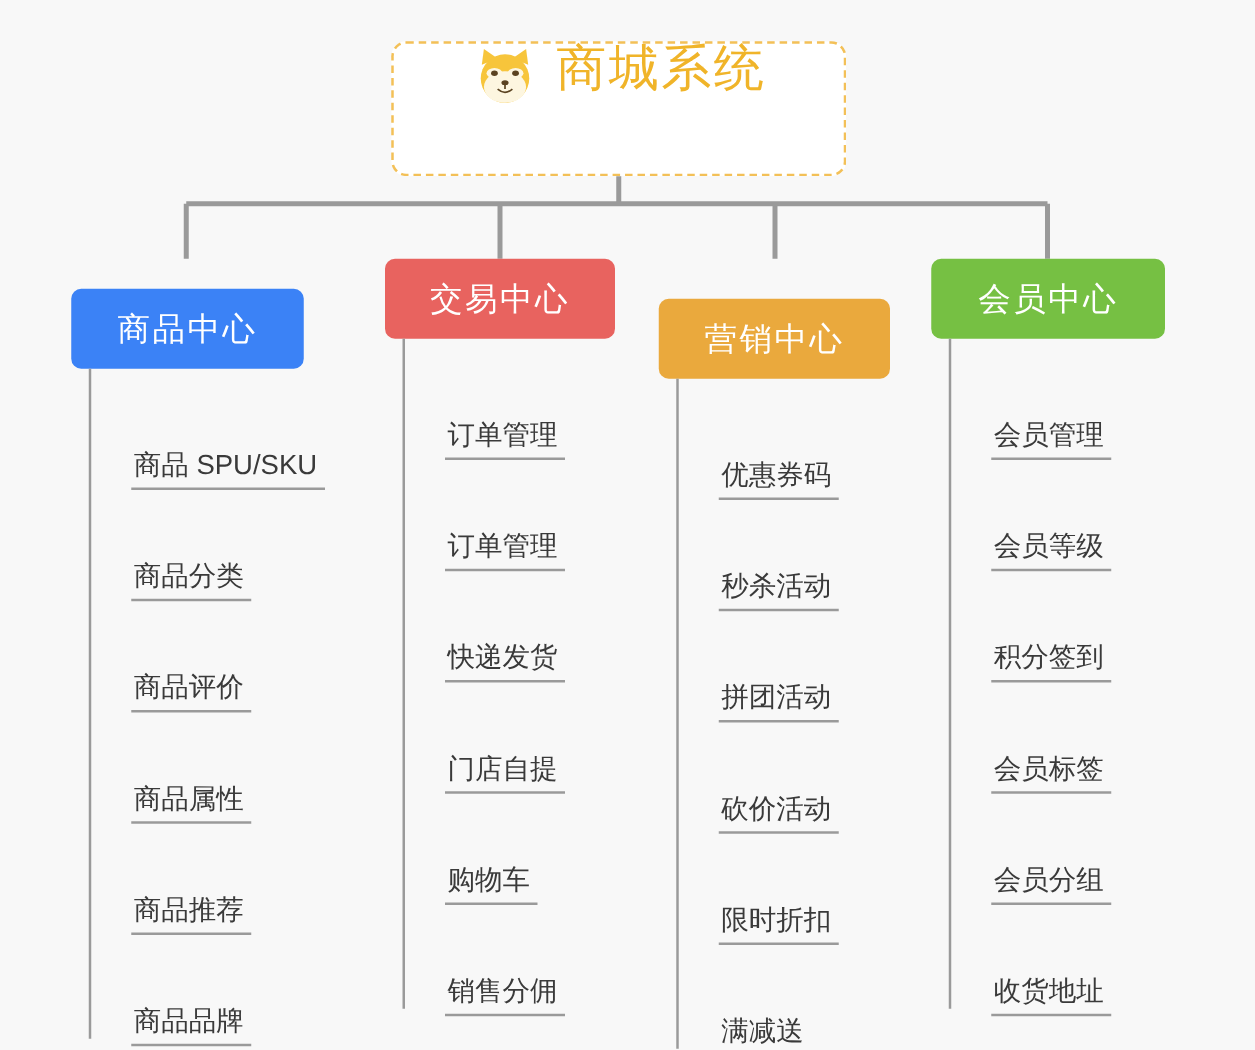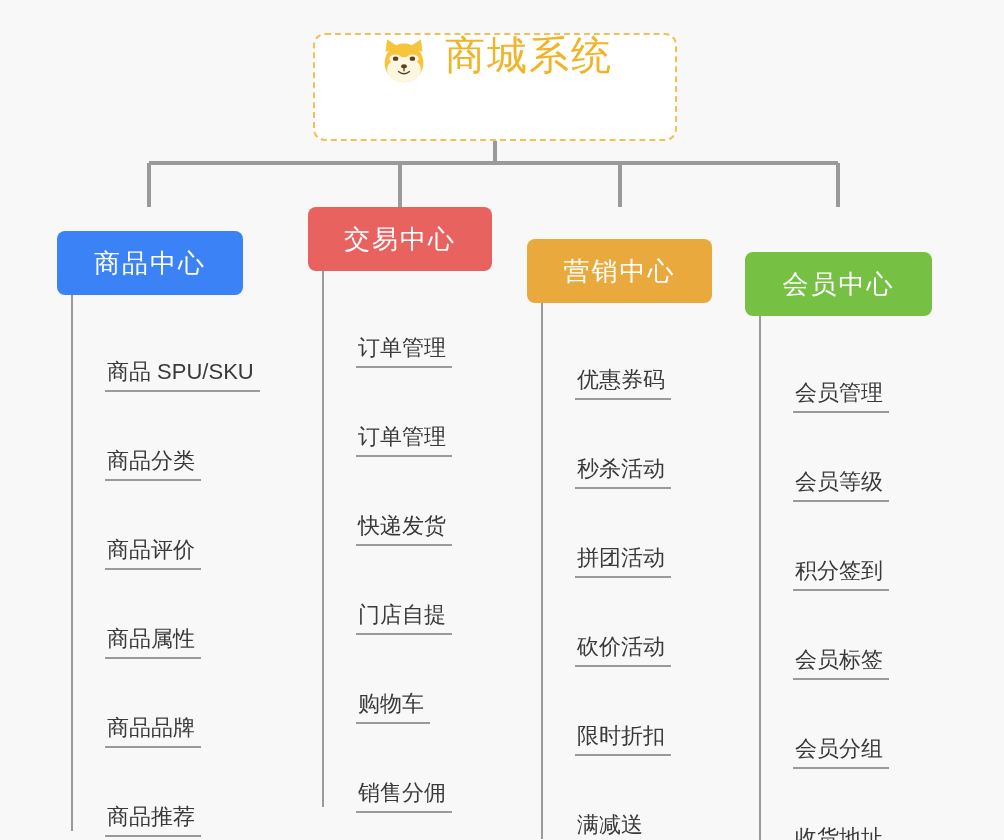--- a/index.html
+++ b/index.html
@@ -110,21 +110,21 @@
 
   
   .branch-1 { left: 57px;  }
   .branch-2 { left: 308px; }
   .branch-3 { left: 527px; }
   .branch-4 { left: 745px; }
 
   .branch-1 .branch-header { width: 186px; background: #3b82f6; margin-top: 24px; }
   .branch-2 .branch-header { width: 184px; background: #e8635f; }
   .branch-3 .branch-header { width: 185px; background: #eaa93d; margin-top: 32px; }
-  .branch-4 .branch-header { width: 187px; background: #76c043; margin-top: 45px; }
+  .branch-4 .branch-header { width: 187px; background: #76c043; }
 </style>
 </head>
 <body>
 
 <div id="mindmap">
 
   <div class="root-card">
     <svg class="root-logo" viewBox="0 0 64 64">
 
       <path d="M10 20 L12 5 L25 14 Z" fill="#f7c53b"></path>
@@ -172,25 +172,25 @@
       <div class="leaf">
           <span class="leaf-text">商品分类</span>
         </div>
       <div class="leaf">
           <span class="leaf-text">商品评价</span>
         </div>
       <div class="leaf">
           <span class="leaf-text">商品属性</span>
         </div>
       <div class="leaf">
+          <span class="leaf-text">商品推荐</span>
+        </div>
+      <div class="leaf">
           <span class="leaf-text">商品品牌</span>
         </div>
-      <div class="leaf">
-          <span class="leaf-text">商品推荐</span>
-        </div>
     </div>
   </div>
 
   <div class="branch branch-2">
     <div class="branch-header">
       <span>交易中心</span>
     </div>
     <div class="branch-body">
       <div class="branch-spine"></div>
       <div class="leaf">

